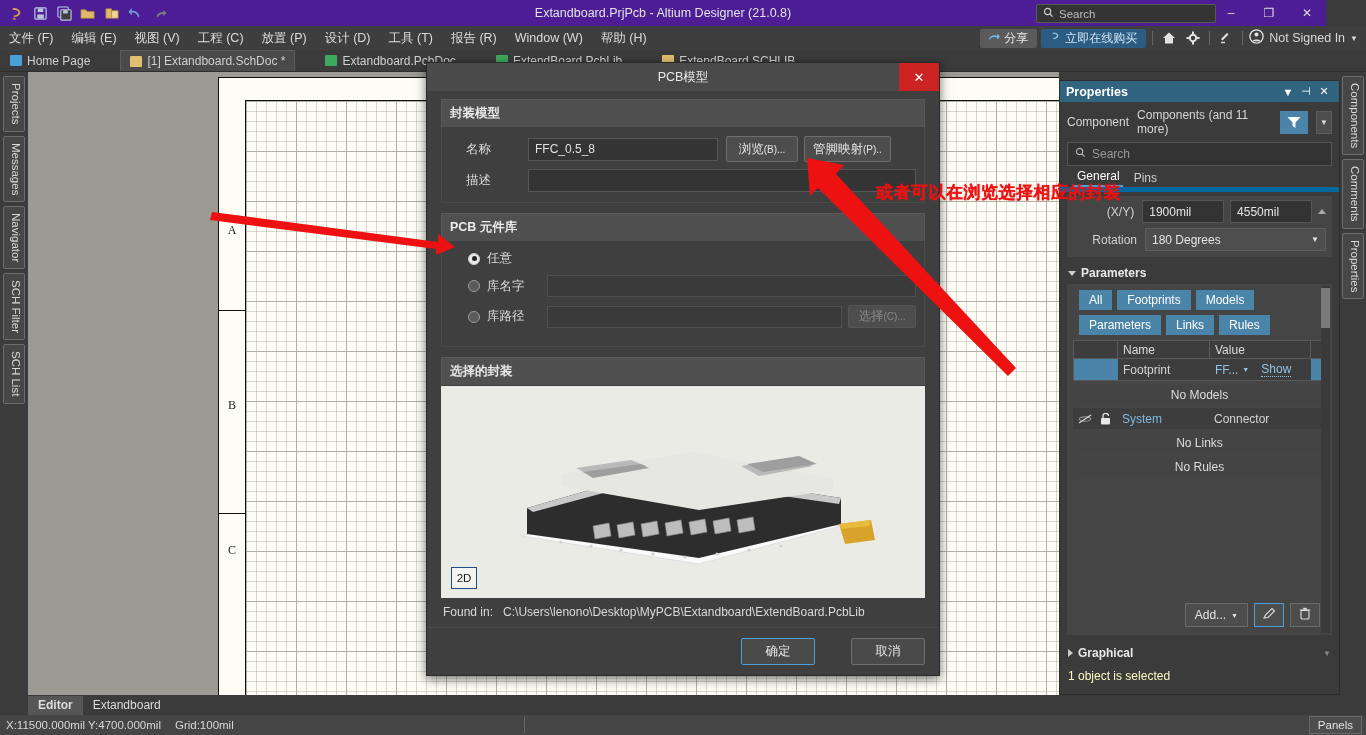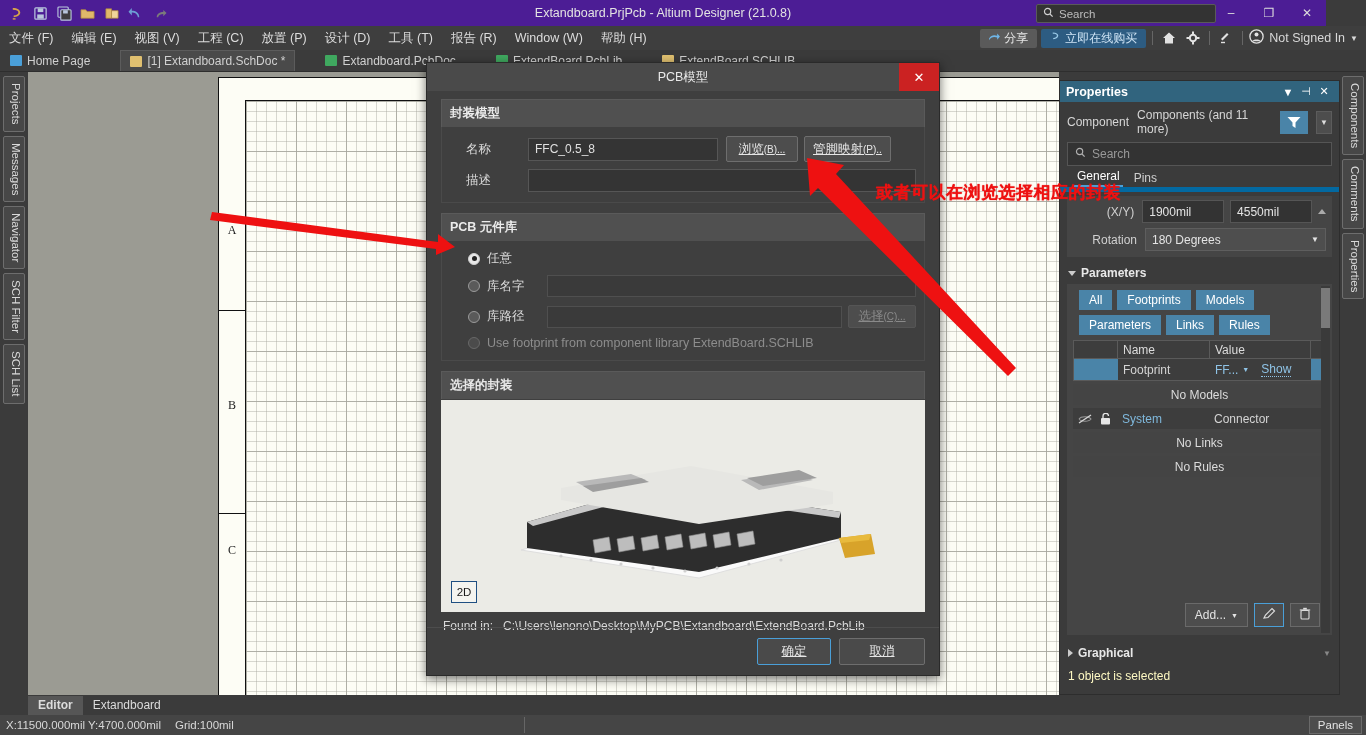--- a/index.html
+++ b/index.html
@@ -171,21 +171,21 @@
 
   .frow { display: flex; align-items: center; margin-bottom: 7px; }
   .flbl { width: 78px; font-size: 12.5px; color: #dcdcdc; padding-left: 16px; }
   .finput {
     flex: 1; height: 23px; background: #343434; border: 1px solid #565656;
     color: #e0e0e0; font-size: 12px; padding: 0 6px; display: flex; align-items: center;
   }
   .btn {
     height: 26px; min-width: 72px; background: #4d4d4d; border: 1px solid #6e6e6e;
     color: #e6e6e6; font-size: 12.5px; display: flex; align-items: center;
-    justify-content: center; border-radius: 2px; padding: 0 8px; text-decoration: underline;
+    justify-content: center; border-radius: 2px; padding: 0 8px;
   }
   .btn.dis { color: #8a8a8a; border-color: #555; }
   .btn small { font-size: 10px; }
 
   .radio-row { display: flex; align-items: center; margin-bottom: 8px; }
   .radio {
     width: 12px; height: 12px; border-radius: 50%; border: 1px solid #9a9a9a;
     background: #5a5a5a; margin-right: 7px; margin-left: 18px;
     display: flex; align-items: center; justify-content: center; flex: 0 0 auto;
   }
@@ -211,21 +211,21 @@
     display: flex; gap: 10px; font-size: 12px; color: #d9d9d9;
     padding: 7px 2px 0 2px;
   }
   .dlg-footer {
     position: absolute; left: 0; right: 0; bottom: 0; height: 48px;
     border-top: 1px solid #4d4d4d;
     display: flex; align-items: center; justify-content: flex-end;
     gap: 8px; padding-right: 14px;
   }
   .btn-ok { background: #4a4a4a; border: 1px solid #4a9fd8; width: 74px; height: 27px; }
-  .btn-cancel { background: #4a4a4a; border: 1px solid #6e6e6e; width: 86px; height: 27px; }
+  .btn-cancel { background: #4a4a4a; border: 1px solid #6e6e6e; width: 74px; height: 27px; margin-left: 28px; }
 
   
   .props {
     position: absolute; top: 80px; right: 26px; width: 281px; bottom: 40px;
     background: #3b3b3b; border: 1px solid #2d2d2d;
   }
   .props-hdr {
     height: 21px; background: #31647e; display: flex; align-items: center;
     padding: 0 6px; color: #fff; font-size: 12.5px; font-weight: bold;
   }
@@ -570,24 +570,20 @@
             <span class="tinput"></span>
           </div>
           <div class="radio-row">
             <span class="radio"></span>
             <span class="radio-lbl">库路径</span>
             <span class="tinput"></span>
             <span class="btn dis" style="margin-left:6px;height:23px;min-width:68px;">
               <span>选择</span>
               <small>(C)...</small>
             </span>
-          </div>
-          <div class="radio-row" style="margin-bottom:0;">
-            <span class="radio" style="opacity:.45;"></span>
-            <span class="radio-lbl dim">Use footprint from component library ExtendBoard.SCHLIB</span>
           </div>
         </div>
       </div>
 
       <div class="group">
         <div class="group-hdr sub">选择的封装</div>
         <div class="preview">
           <svg width="480" height="200" viewBox="0 0 480 200" style="position:absolute;left:0;top:0;">
             <polygon points="80,150 220,112 400,140 258,178" fill="#fafafa" stroke="#dedede" stroke-width="1"></polygon>
             <polygon points="86,122 218,84 400,112 400,138 258,172 86,148" fill="#2d2d2d"></polygon>

